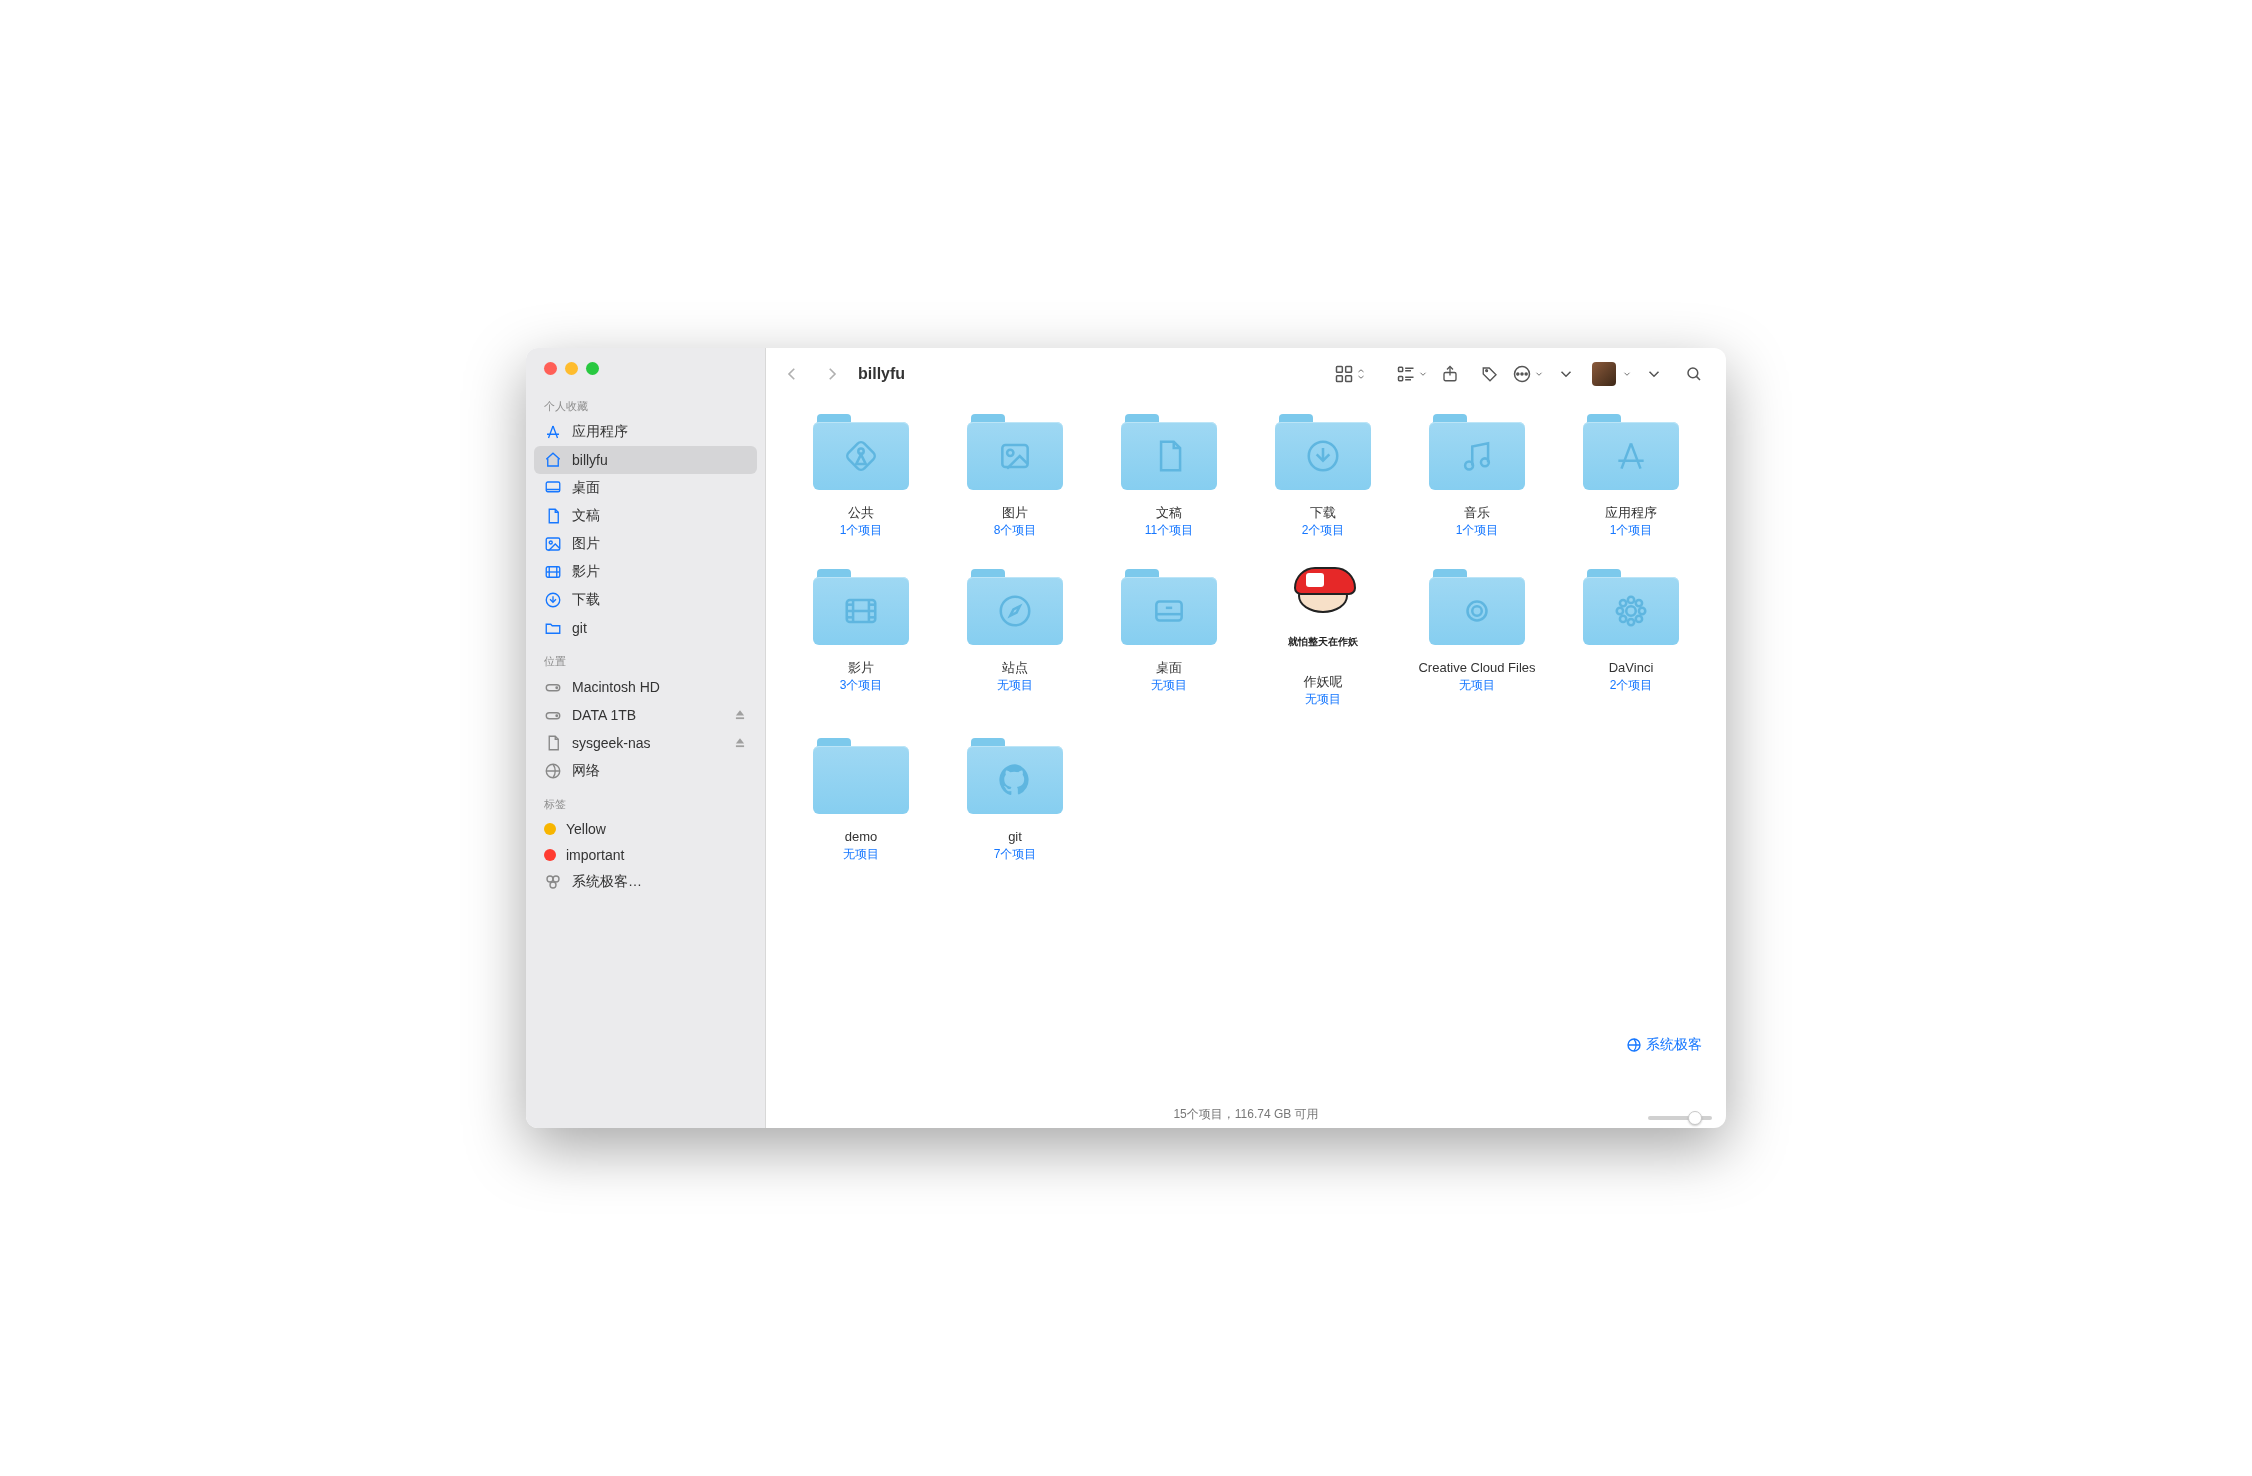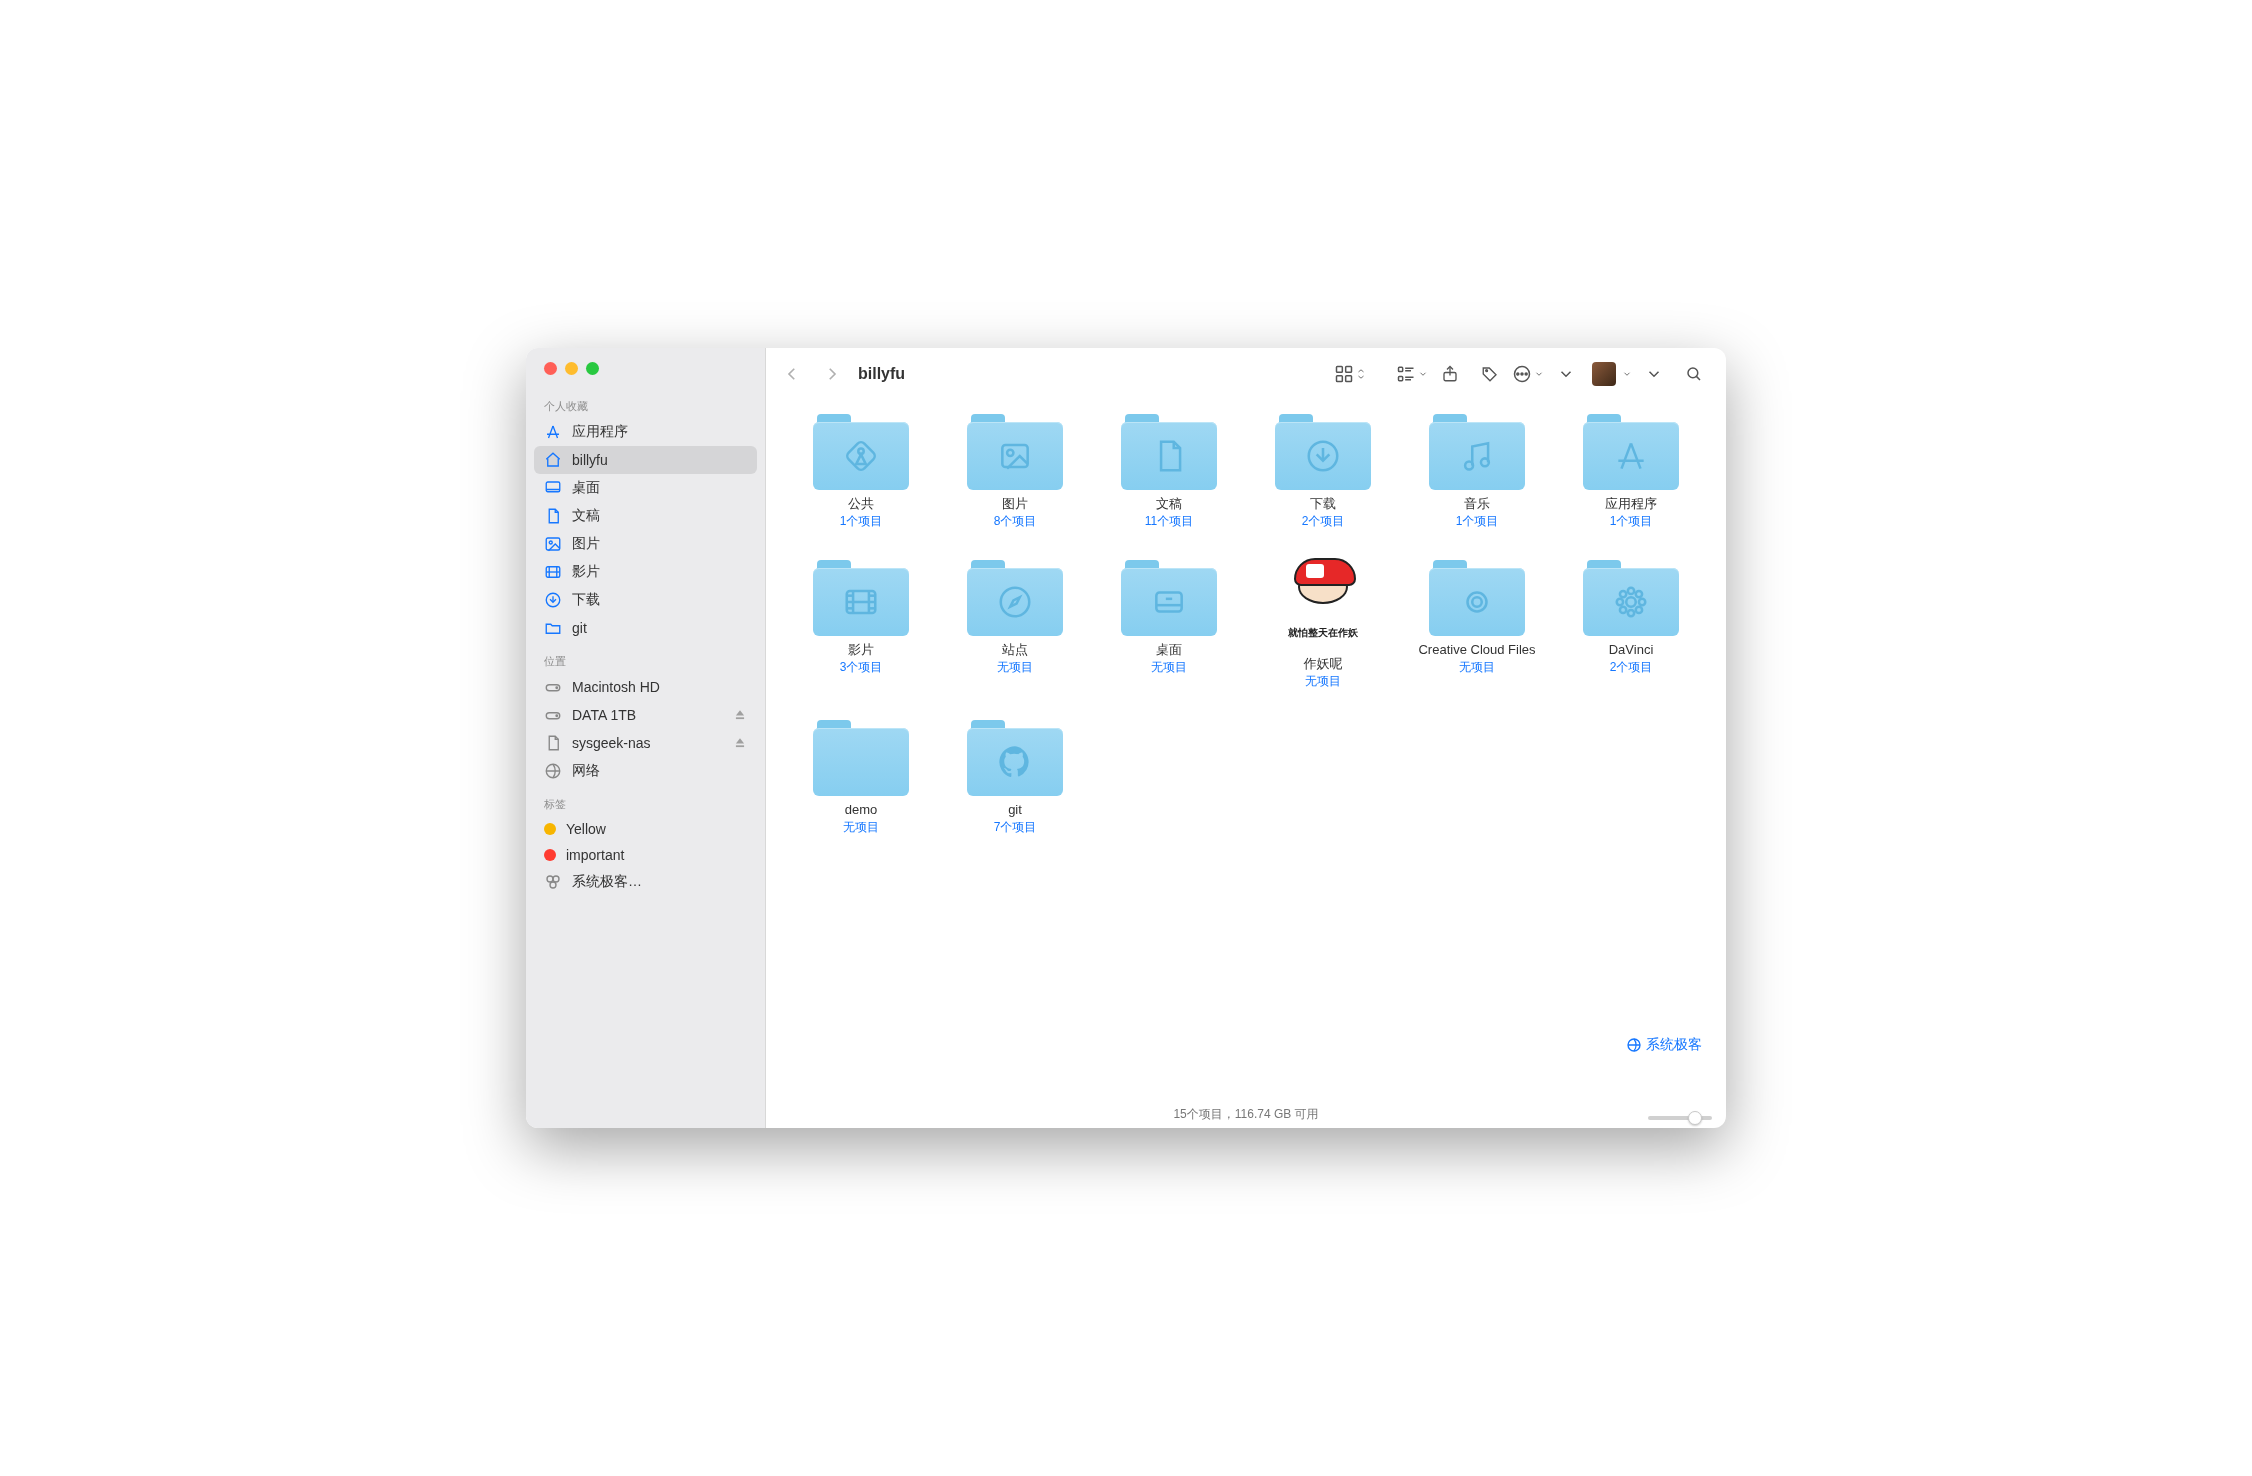--- a/index.html
+++ b/index.html
@@ -174,21 +174,21 @@
   transform: rotate(0deg);
 }
 .txt-icon::after{
   content:""; position:absolute; right:0; top:0;
   width:16px; height:16px;
   background: linear-gradient(135deg,#e8e8e8 50%, transparent 50%);
 }
 .txt-label{
   font-size:15px; font-weight:600; color:#777; letter-spacing:1px;
 }
-.item-name { font-size: 13px; color: #333; text-align: center; line-height: 1.3; }
+.item-name { font-size: 13px; color: #333; text-align: center; line-height: 1.3; margin-top: 9px; }
 .item-sub  { font-size: 12px; color: #1677ff; text-align: center; margin-top: 0; }
 .watermark {
   position: absolute; right: 24px; bottom: 46px;
   font-size: 14px; color: #1677ff; font-weight: 500;
   display: flex; align-items: center; gap: 4px;
 }
 .status {
   height: 28px;
   display: flex; align-items: center; justify-content: center;
   font-size: 12px; color: #777;

